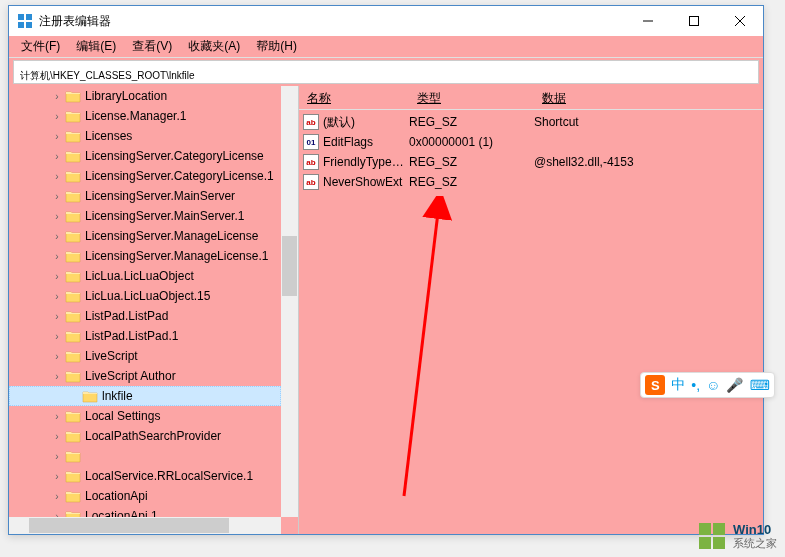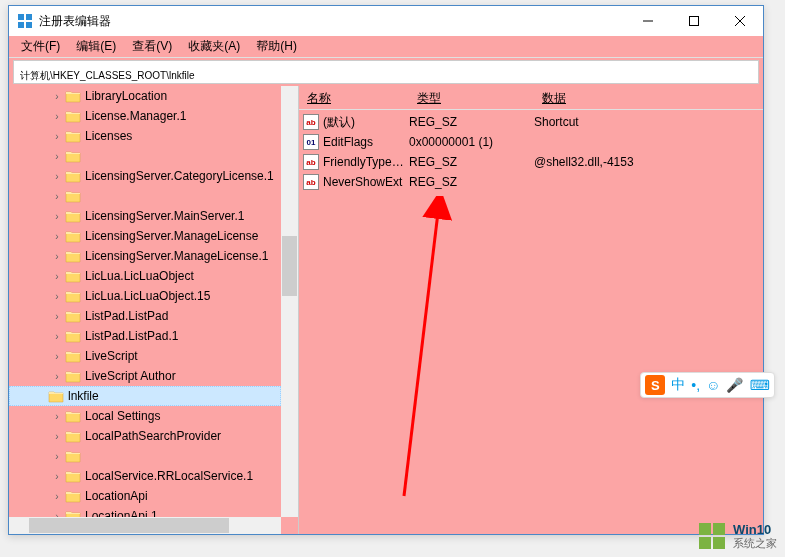--- a/index.html
+++ b/index.html
@@ -137,35 +137,37 @@
                 <path d="M1,3 L6,3 L7,4 L15,4 L15,5 L1,5 Z" fill="#ffe9a8"></path>
               </svg></span>
             <span class="tree-label">Licenses</span>
           </div>
           <div class="tree-item" style="padding-left: 42px;">
             <span class="expand-arrow">›</span>
             <span class="folder-icon"><svg viewBox="0 0 16 14">
                 <path d="M1,3 L1,13 L15,13 L15,4 L7,4 L6,3 Z" fill="#ffd868" stroke="#d4a63a" stroke-width="0.5"></path>
                 <path d="M1,3 L6,3 L7,4 L15,4 L15,5 L1,5 Z" fill="#ffe9a8"></path>
               </svg></span>
+            <span class="tree-label">LicensingServer.CategoryLicense</span>
           </div>
           <div class="tree-item" style="padding-left: 42px;">
             <span class="expand-arrow">›</span>
             <span class="folder-icon"><svg viewBox="0 0 16 14">
                 <path d="M1,3 L1,13 L15,13 L15,4 L7,4 L6,3 Z" fill="#ffd868" stroke="#d4a63a" stroke-width="0.5"></path>
                 <path d="M1,3 L6,3 L7,4 L15,4 L15,5 L1,5 Z" fill="#ffe9a8"></path>
               </svg></span>
             <span class="tree-label">LicensingServer.CategoryLicense.1</span>
           </div>
           <div class="tree-item" style="padding-left: 42px;">
             <span class="expand-arrow">›</span>
             <span class="folder-icon"><svg viewBox="0 0 16 14">
                 <path d="M1,3 L1,13 L15,13 L15,4 L7,4 L6,3 Z" fill="#ffd868" stroke="#d4a63a" stroke-width="0.5"></path>
                 <path d="M1,3 L6,3 L7,4 L15,4 L15,5 L1,5 Z" fill="#ffe9a8"></path>
               </svg></span>
+            <span class="tree-label">LicensingServer.MainServer</span>
           </div>
           <div class="tree-item" style="padding-left: 42px;">
             <span class="expand-arrow">›</span>
             <span class="folder-icon"><svg viewBox="0 0 16 14">
                 <path d="M1,3 L1,13 L15,13 L15,4 L7,4 L6,3 Z" fill="#ffd868" stroke="#d4a63a" stroke-width="0.5"></path>
                 <path d="M1,3 L6,3 L7,4 L15,4 L15,5 L1,5 Z" fill="#ffe9a8"></path>
               </svg></span>
             <span class="tree-label">LicensingServer.MainServer.1</span>
           </div>
           <div class="tree-item" style="padding-left: 42px;">
@@ -225,21 +227,21 @@
             <span class="tree-label">LiveScript</span>
           </div>
           <div class="tree-item" style="padding-left: 42px;">
             <span class="expand-arrow">›</span>
             <span class="folder-icon"><svg viewBox="0 0 16 14">
                 <path d="M1,3 L1,13 L15,13 L15,4 L7,4 L6,3 Z" fill="#ffd868" stroke="#d4a63a" stroke-width="0.5"></path>
                 <path d="M1,3 L6,3 L7,4 L15,4 L15,5 L1,5 Z" fill="#ffe9a8"></path>
               </svg></span>
             <span class="tree-label">LiveScript Author</span>
           </div>
-          <div class="tree-item selected" style="padding-left: 24px;">
+          <div class="tree-item selected" style="padding-left: 58px;">
             <span class="expand-arrow"></span>
             <span class="folder-icon"><svg viewBox="0 0 16 14">
                 <path d="M1,3 L1,13 L15,13 L15,4 L7,4 L6,3 Z" fill="#ffd868" stroke="#d4a63a" stroke-width="0.5"></path>
                 <path d="M1,3 L6,3 L7,4 L15,4 L15,5 L1,5 Z" fill="#ffe9a8"></path>
               </svg></span>
             <span class="tree-label">lnkfile</span>
           </div>
           <div class="tree-item" style="padding-left: 42px;">
             <span class="expand-arrow">›</span>
             <span class="folder-icon"><svg viewBox="0 0 16 14">

